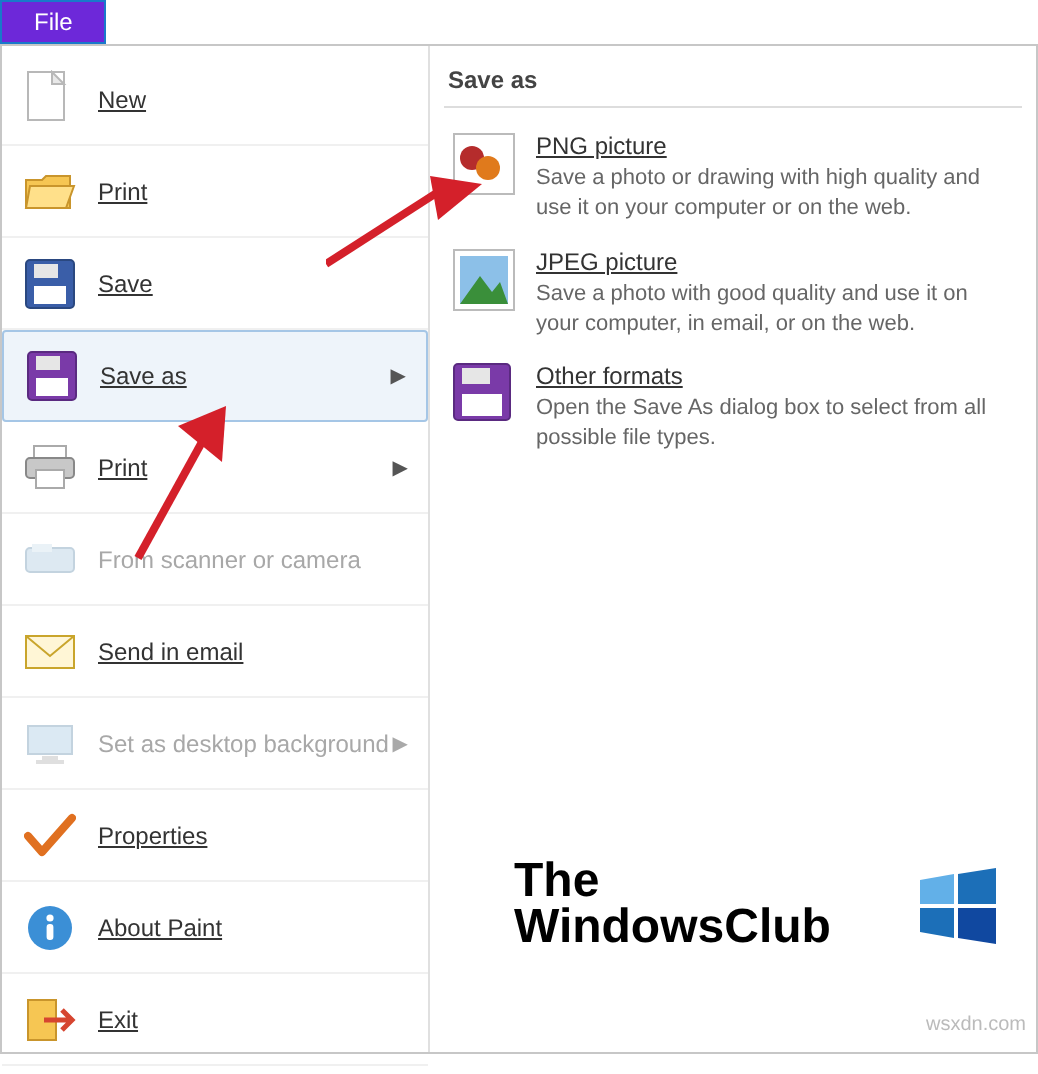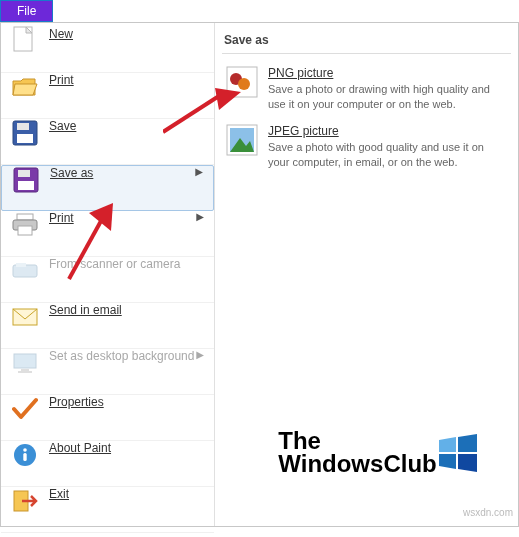--- a/index.html
+++ b/index.html
@@ -33,20 +33,21 @@
     height: 504px;
     position: relative;
   }
   .left {
     width: 214px;
     border-right: 1px solid #e0e0e0;
     padding: 4px 0;
   }
   .menu-item {
     display: flex;
+    align-items: center;
     height: 46px;
     padding: 0 8px 0 10px;
     border-bottom: 1px solid #f0f0f0;
     position: relative;
   }
   .menu-item .icon {
     width: 28px;
     height: 28px;
     flex-shrink: 0;
     margin-right: 10px;
@@ -107,21 +108,21 @@
     font-size: 11px;
     line-height: 1.35;
   }
   .logo {
     position: absolute;
     bottom: 50px;
     left: 42px;
     right: 20px;
     display: flex;
     align-items: center;
-    justify-content: center;
+    justify-content: space-between;
     gap: 2px;
   }
   .logo-text {
     font-size: 24px;
     font-weight: 600;
     line-height: 0.95;
     color: #000;
   }
   .logo-mark {
     width: 38px;
@@ -303,20 +304,33 @@
           </svg>
       </span>
       <div class="text">
         <div class="title">JPEG picture</div>
         <div class="desc">Save a photo with good quality and use it on your computer, in email, or on the web.</div>
       </div>
     </div>
 
 
 
+    <div class="format-item">
+      <span class="icon">
+        <svg width="30" height="30" viewBox="0 0 30 30">
+            <rect x="1" y="1" width="28" height="28" rx="2" fill="#7a3aa8" stroke="#5a2a80"></rect>
+            <rect x="5" y="3" width="14" height="8" fill="#e6e6e6"></rect>
+            <rect x="5" y="16" width="20" height="11" fill="#fff"></rect>
+          </svg>
+      </span>
+      <div class="text">
+        <div class="title">Other formats</div>
+        <div class="desc">Open the Save As dialog box to select from all possible file types.</div>
+      </div>
+    </div>
 
     <div class="logo">
       <div class="logo-text">
         <div>The</div>
         <div>WindowsClub</div>
       </div>
       <svg class="logo-mark" width="38" height="38" viewBox="0 0 38 38">
         <polygon points="0,6 17,3 17,18 0,18" fill="#62b0e8"></polygon>
         <polygon points="19,3 38,0 38,18 19,18" fill="#1c6fb8"></polygon>
         <polygon points="0,20 17,20 17,35 0,32" fill="#1c6fb8"></polygon>

